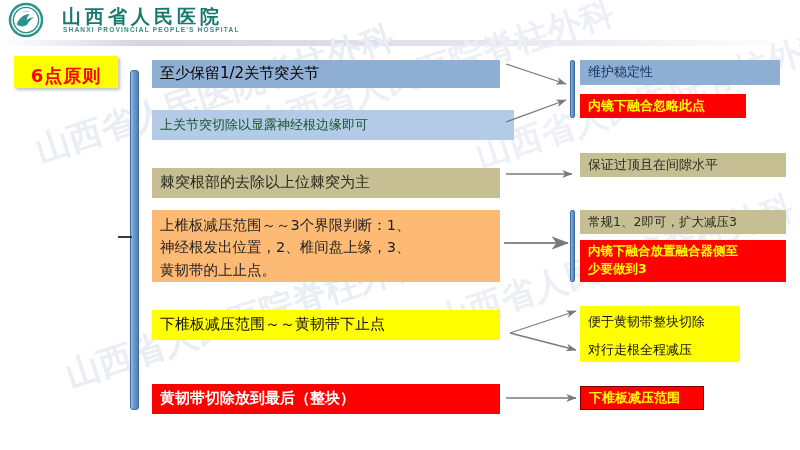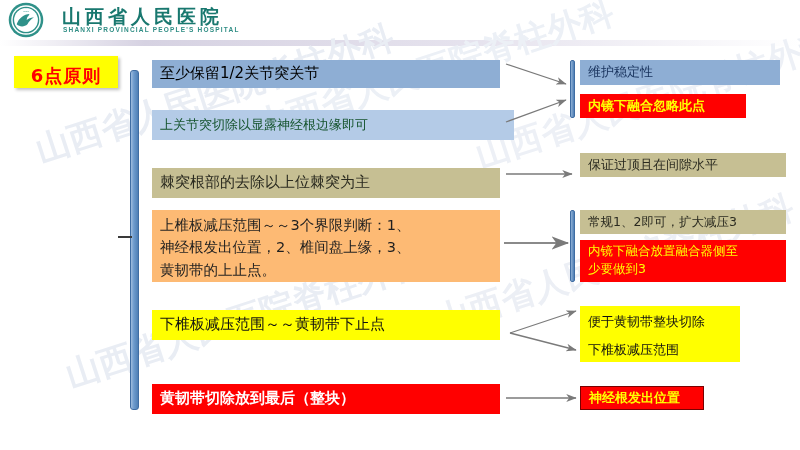--- a/index.html
+++ b/index.html
@@ -132,21 +132,21 @@
   .r2 { top: 94px;  width: 166px; height: 24px; background: #ff0000; }
   .r2 .txt { color: #ffff00; font-size: 13px; font-weight: 700; }
 
   .r3 { top: 153px; width: 206px; height: 24px; background: #c6bf93; }
   .r3 .txt { color: #2b2b20; font-size: 13px; }
 
   .r4 { top: 210px; width: 206px; height: 24px; background: #c6bf93; }
   .r4 .txt { color: #2b2b20; font-size: 12.5px; }
 
   .r5 { top: 240px; width: 206px; height: 42px; background: #ff0000; align-items: flex-start; padding-top: 2px; }
-  .r5 .txt { color: #ffff00; font-size: 12.5px; font-weight: 400; line-height: 1.42; }
+  .r5 .txt { color: #ffff00; font-size: 12.5px; font-weight: 700; line-height: 1.42; }
 
   .r6 { top: 306px; width: 160px; height: 33px; background: #ffff00; }
   .r6 .txt { color: #111111; font-size: 13px; }
 
   .r7 { top: 338px; width: 160px; height: 24px; background: #ffff00; }
   .r7 .txt { color: #111111; font-size: 13px; }
 
   .r8 { top: 386px; width: 124px; height: 24px; background: #ff0000; border: 1px solid #7a0000; }
   .r8 .txt { color: #ffff00; font-size: 13px; font-weight: 700; }
 
@@ -267,19 +267,19 @@
     <span class="txt">常规1、2即可，扩大减压3</span>
   </div>
   <div class="box rbox r5">
     <span class="txt">内镜下融合放置融合器侧至
 少要做到3</span>
   </div>
   <div class="box rbox r6">
     <span class="txt">便于黄韧带整块切除</span>
   </div>
   <div class="box rbox r7">
+    <span class="txt">对行走根全程减压</span>
+  </div>
+  <div class="box rbox r8">
     <span class="txt">下椎板减压范围</span>
   </div>
-  <div class="box rbox r8">
-    <span class="txt">神经根发出位置</span>
-  </div>
 
 </div>
 
 </body></html>

